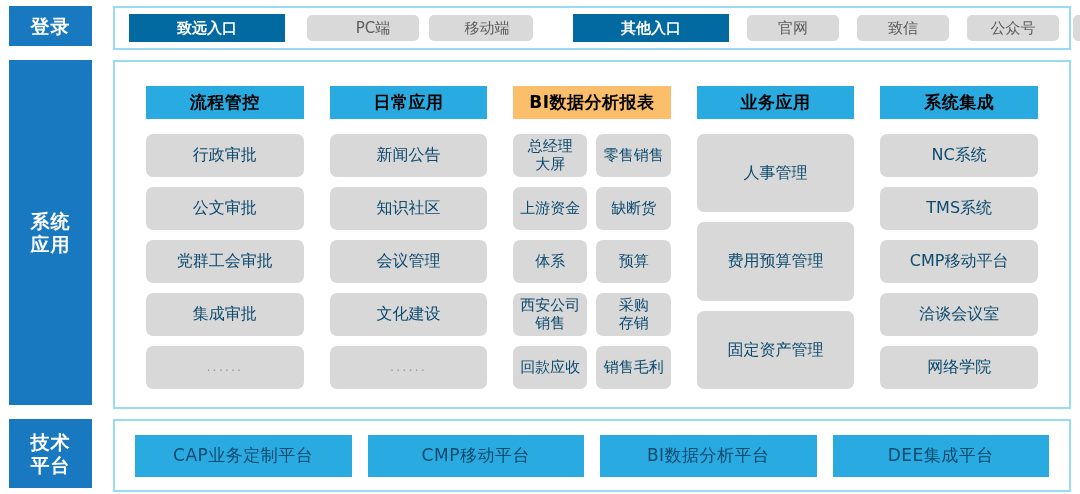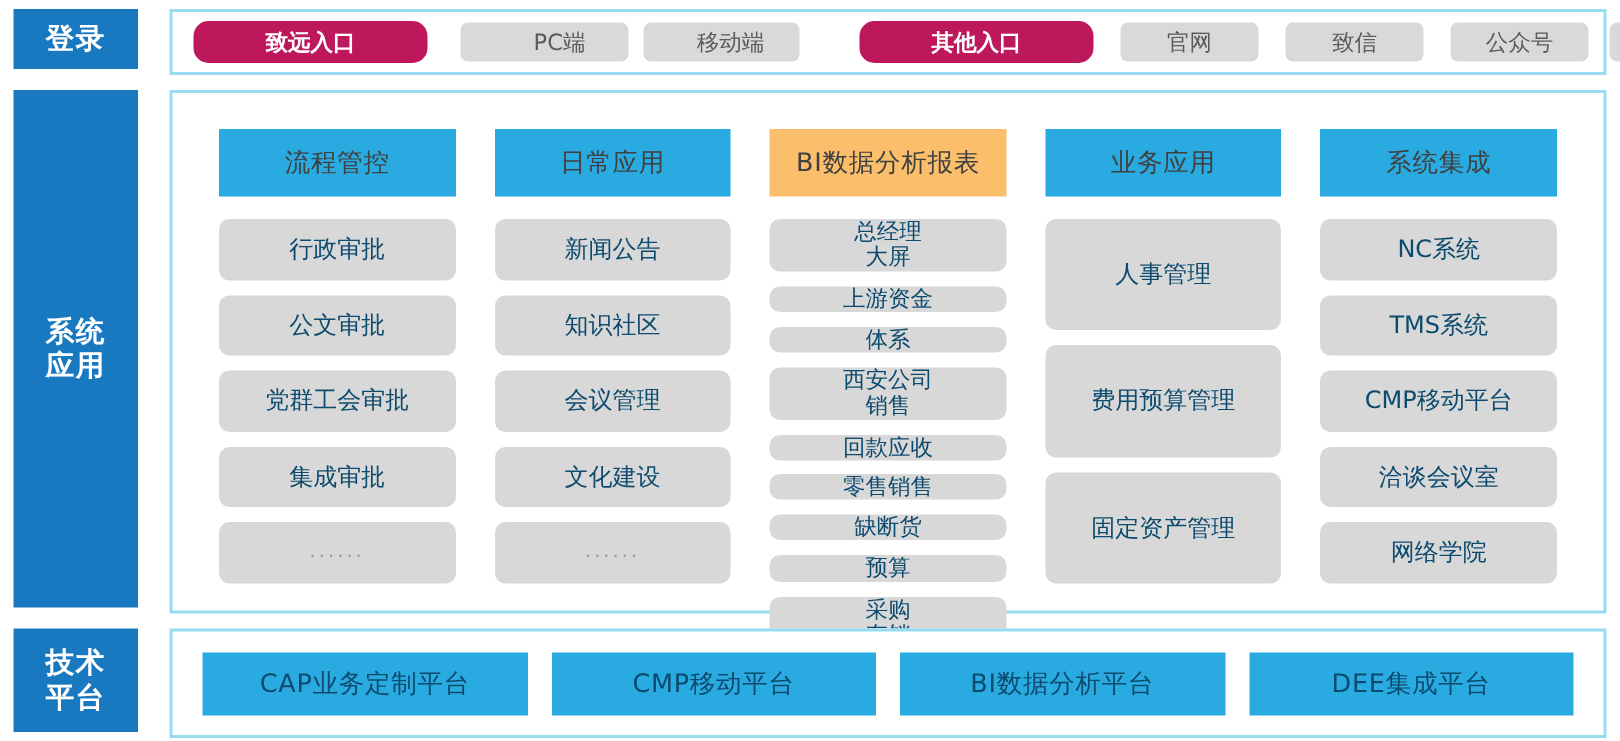--- a/index.html
+++ b/index.html
@@ -45,22 +45,22 @@
     height:26px;
     border-radius:5px;
     display:flex;align-items:center;justify-content:center;
     font-size:15px;
     color:#5b5b5b;
     background:#d9d9d9;
     padding:0 12px;
     white-space:nowrap;
   }
   .chip.primary{
-    background:#be185d;color:#ffffff;font-weight:bold;
-    border-radius:10px;
+    background:#0369a1;color:#ffffff;font-weight:bold;
+    border-radius:0;
   }
   .chip.dots{color:#9a9a9a;letter-spacing:2px;font-size:13px;}
 
   
   .grid{
     position:absolute;
     left:0;top:0;right:0;bottom:0;
     display:flex;
     padding:24px 18px 18px 18px;
     box-sizing:border-box;
@@ -68,24 +68,24 @@
   }
   .col{
     flex:1 1 0;
     display:flex;flex-direction:column;
     align-items:center;
     padding:0 13px;
     box-sizing:border-box;
   }
   .col-head{
     width:100%;
-    height:45px;
+    height:33px;
     background:#29ABE2;
-    color:#404040;
-    font-weight:normal;
+    color:#000000;
+    font-weight:bold;
     font-size:17px;
     display:flex;align-items:center;justify-content:center;
     letter-spacing:.5px;
     white-space:nowrap;
     flex:none;
   }
   .col-head.orange{background:#FBBF6C;}
   .items{
     margin-top:15px;
     width:100%;
@@ -101,21 +101,21 @@
     text-align:center;
     color:#0c4a6e;
     font-size:16px;
     line-height:1.15;
     white-space:pre-line;
   }
   .card.dots{color:#9a9a9a;letter-spacing:2px;font-size:13px;}
 
   
   .items.two{
-    flex-direction:column;
+    flex-direction:row;
     gap:9px;
   }
   .subcol{
     flex:1 1 0;
     display:flex;flex-direction:column;gap:10px;
   }
   .subcol .card{font-size:15px;}
 
   
   .platrow{

